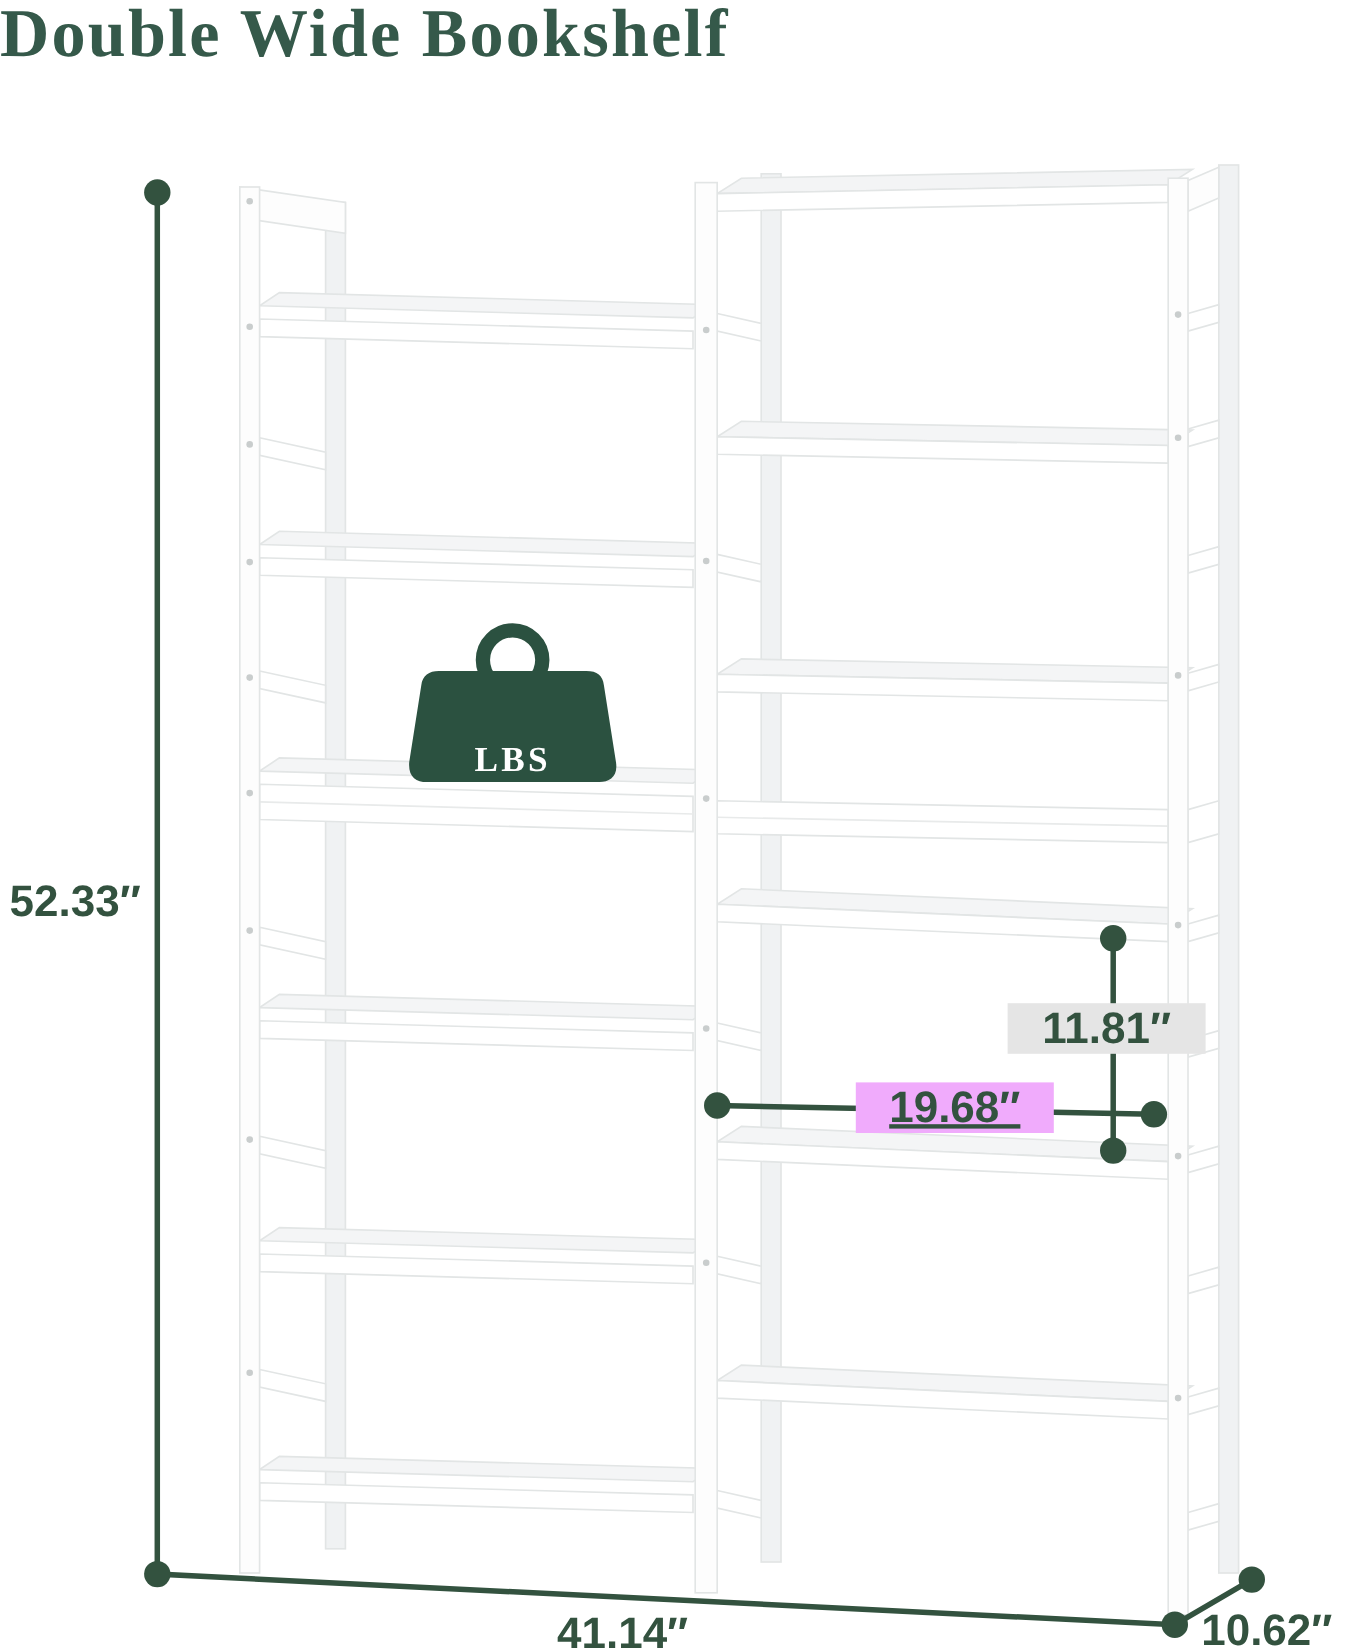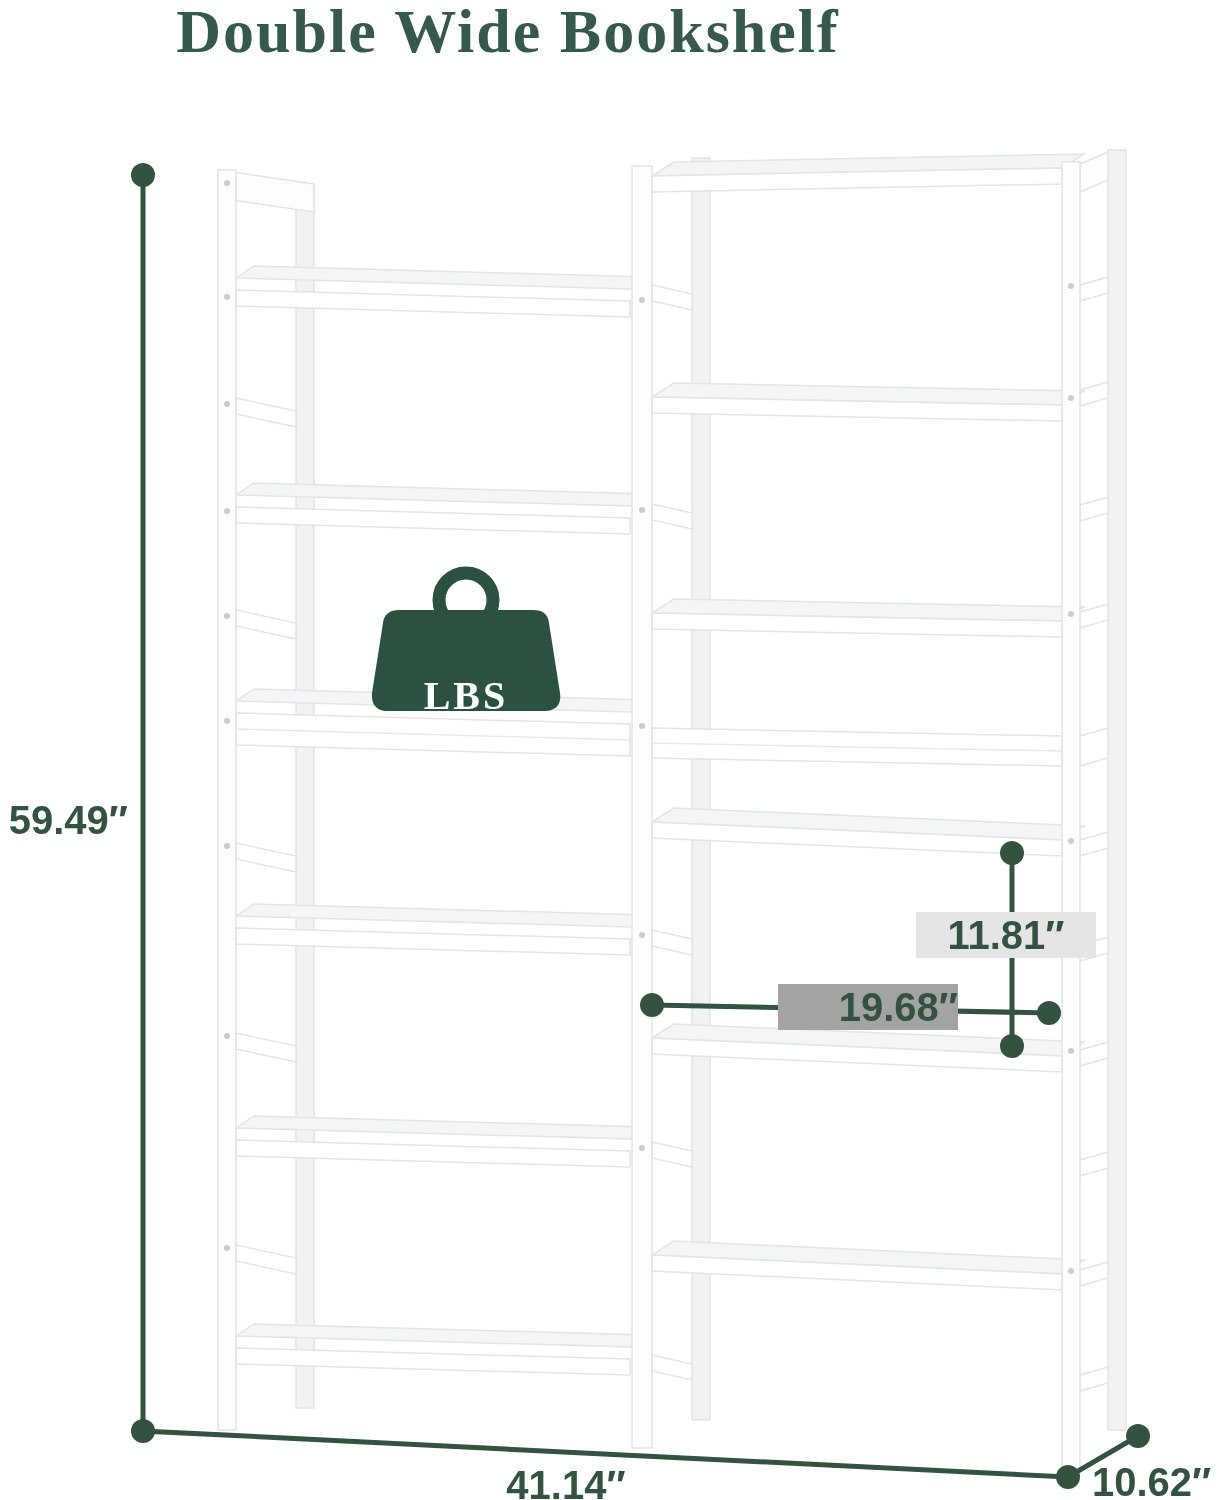--- a/index.html
+++ b/index.html
@@ -6,46 +6,46 @@
   #stage{
     position:relative;
     width:1223px;height:1500px;
     background:#ffffff;
     overflow:hidden;
     font-family:"Liberation Sans","DejaVu Sans",sans-serif;
   }
   #shelf-svg{position:absolute;left:0;top:0;z-index:1;}
   .txt{position:absolute;z-index:2;}
   .title{
-    top:0px;left:0;width:984px;text-align:center;
+    top:0px;left:0;width:984px;text-align:left;
     font-family:"Liberation Serif","DejaVu Serif",serif;
     font-weight:700;font-size:62px;line-height:1.0;
-    color:#35594a;letter-spacing:2px;margin-left:16px;
+    color:#35594a;letter-spacing:2px;
   }
   .subtitle{
     top:64px;left:0;width:1223px;text-align:center;
     font-family:"Liberation Serif","DejaVu Serif",serif;
     font-weight:400;font-size:47px;line-height:1.0;
     color:#35594a;letter-spacing:1px;
   }
   .dim-label{
     font-weight:700;font-size:40px;line-height:1.05;
     color:#33523f;white-space:nowrap;
   }
   .dim-height{top:799px;left:0;width:128px;text-align:right;}
   .dim-width{top:1464px;left:464px;width:204px;text-align:center;}
   .dim-depth{top:1461px;left:1092px;width:132px;text-align:left;}
   .dim-inner-v{top:912px;left:916px;width:180px;text-align:center;background:#e5e5e5;padding:2px 0;}
-  .dim-inner-h{top:984px;left:778px;width:180px;text-align:right;background:#a3a3a3;padding:2px 0;}
+  .dim-inner-h{top:984px;left:778px;width:180px;text-align:center;background:#f0abfc;padding:2px 0;text-decoration:underline;}
   .badge-text{
     font-family:"Liberation Serif","DejaVu Serif",serif;
     font-weight:700;color:#ffffff;text-align:center;white-space:nowrap;
   }
   .badge-value{top:626px;left:386px;width:160px;font-size:44px;letter-spacing:2px;}
-  .badge-unit{top:672px;left:386px;width:160px;font-size:40px;letter-spacing:3px;}
+  .badge-unit{top:672px;left:386px;width:160px;font-size:32px;letter-spacing:3px;}
 </style>
 </head>
 <body>
 
 <div id="stage">
 
   <svg id="shelf-svg" width="1223" height="1500" viewBox="0 0 1223 1500">
 
     <g stroke="#e2e5e5" stroke-width="1.5">
 
@@ -188,20 +188,20 @@
         <circle cx="466" cy="600" r="27"></circle>
       </g>
       <g stroke="none" fill="#2b5140">
         <path d="M399,610 L533,610 C543,610 548,614 549,623 L560,693 C562,706 554,711 545,711 L388,711 C378,711 371,706 372,693 L383,623 C384,614 390,610 399,610 Z"></path>
       </g>
     </g>
   </svg>
 
   <div class="txt title">Double Wide Bookshelf</div>
 
-  <div class="txt dim-label dim-height">59.49″</div>
+  <div class="txt dim-label dim-height">52.33″</div>
   <div class="txt dim-label dim-width">41.14″</div>
   <div class="txt dim-label dim-depth">10.62″</div>
   <div class="txt dim-label dim-inner-v">11.81″</div>
   <div class="txt dim-label dim-inner-h">19.68″</div>
 
   <div class="txt badge-text badge-unit">LBS</div>
 </div>
 
 </body></html>

